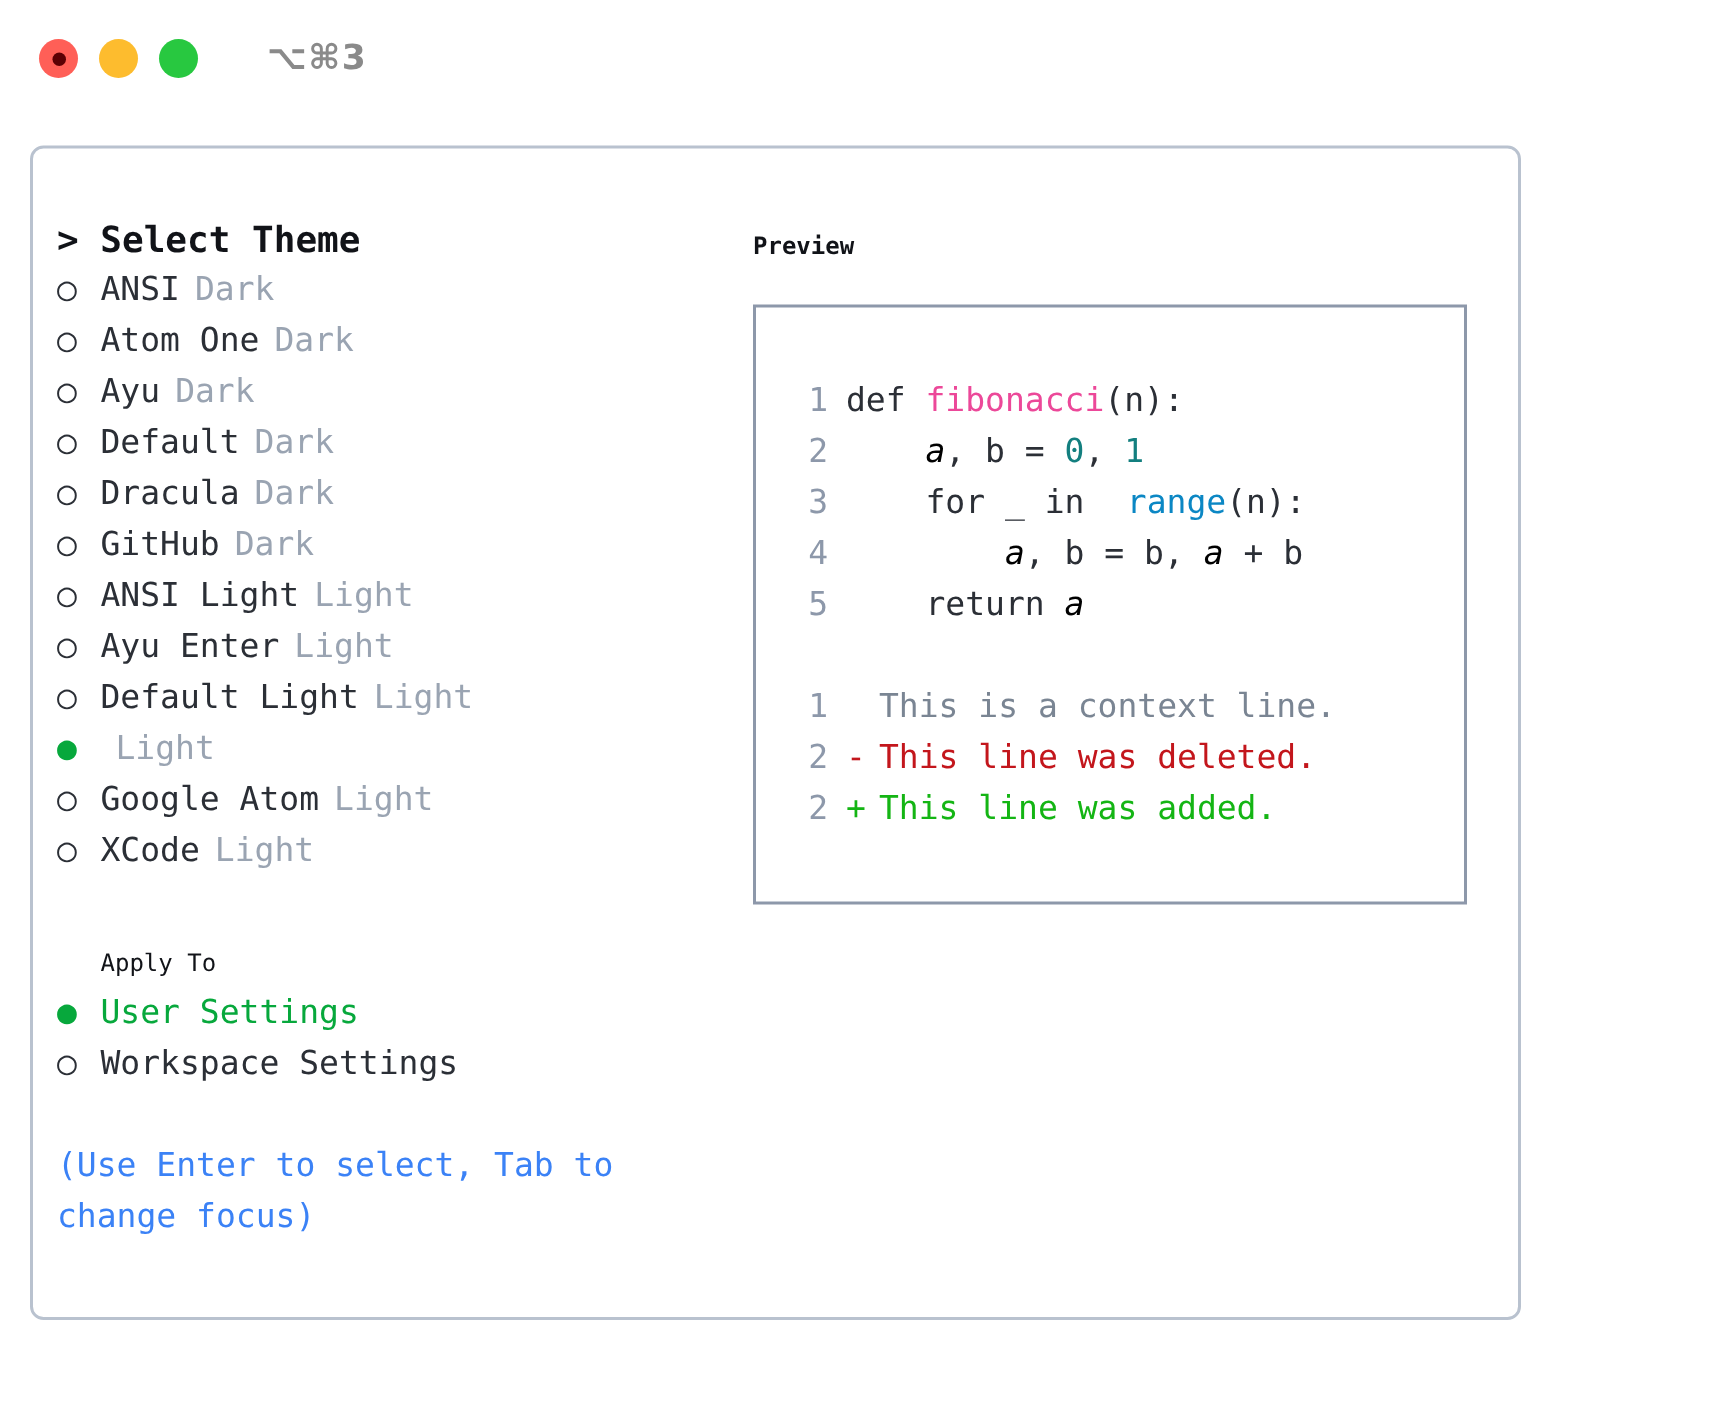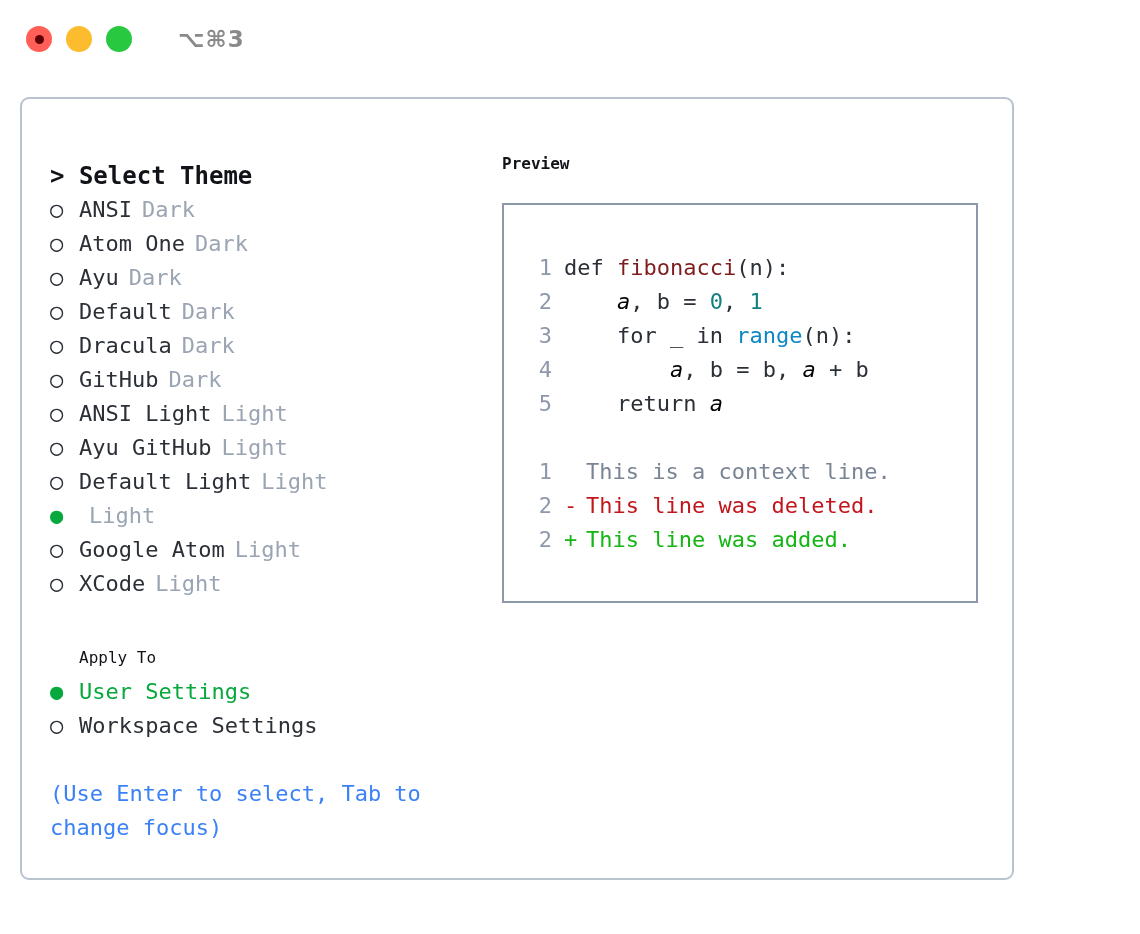--- a/index.html
+++ b/index.html
@@ -78,23 +78,22 @@
     border: 2px solid #b9c2cf;
     border-radius: 9px;
     box-sizing: border-box;
     background: #ffffff;
   }
 
   
   #left-pane {
     position: absolute;
     left: 16px;
-    top: 60px;
+    top: 44px;
     width: 440px;
-    margin-left: 12px;
   }
   #right-pane {
     position: absolute;
     left: 480px;
     top: 48px;
     width: 500px;
   }
 
   
   .section-title {
@@ -179,23 +178,23 @@
     text-align: right;
     color: #8d98aa;
     margin-right: 12px;
   }
   .gutter {
     display: inline-block;
     width: 22px;
     flex: 0 0 22px;
   }
   .code { color: #2b2f36; }
-  .t-fn    { color: #7f1d1d; }
+  .t-fn    { color: #ec4899; }
   .t-num   { color: #137F7F; }
-  .t-kwfn  { color: #0B87C4; }
+  .t-kwfn  { color: #0B87C4; margin-left: 15px; }
   .t-var   { font-style: italic; }
   .d-ctx   { color: #7a8593; }
   .d-del   { color: #C3161C; }
   .d-add   { color: #14B514; }
   .blank-line { height: 34px; }
 </style>
 </head>
 <body>
 
 <div id="page">
@@ -216,21 +215,21 @@
     <div id="left-pane">
       <div class="section-title">&gt; Select Theme</div>
       <div id="theme-rows">
           <div class="row"><span class="marker">○</span><span class="label">ANSI</span><span class="tag">Dark</span></div>
           <div class="row"><span class="marker">○</span><span class="label">Atom One</span><span class="tag">Dark</span></div>
           <div class="row"><span class="marker">○</span><span class="label">Ayu</span><span class="tag">Dark</span></div>
           <div class="row"><span class="marker">○</span><span class="label">Default</span><span class="tag">Dark</span></div>
           <div class="row"><span class="marker">○</span><span class="label">Dracula</span><span class="tag">Dark</span></div>
           <div class="row"><span class="marker">○</span><span class="label">GitHub</span><span class="tag">Dark</span></div>
           <div class="row"><span class="marker">○</span><span class="label">ANSI Light</span><span class="tag">Light</span></div>
-          <div class="row"><span class="marker">○</span><span class="label">Ayu GitHub</span><span class="tag">Light</span></div>
+          <div class="row"><span class="marker">○</span><span class="label">Ayu Enter</span><span class="tag">Light</span></div>
           <div class="row"><span class="marker">○</span><span class="label">Default Light</span><span class="tag">Light</span></div>
           <div class="row selected"><span class="marker sel">●</span><span class="tag">Light</span></div>
           <div class="row"><span class="marker">○</span><span class="label">Google Atom</span><span class="tag">Light</span></div>
           <div class="row"><span class="marker">○</span><span class="label">XCode</span><span class="tag">Light</span></div>
         </div>
 
       <div class="spacer-lg"></div>
 
       <div class="group-label">Apply To</div>
       <div id="apply-rows">

